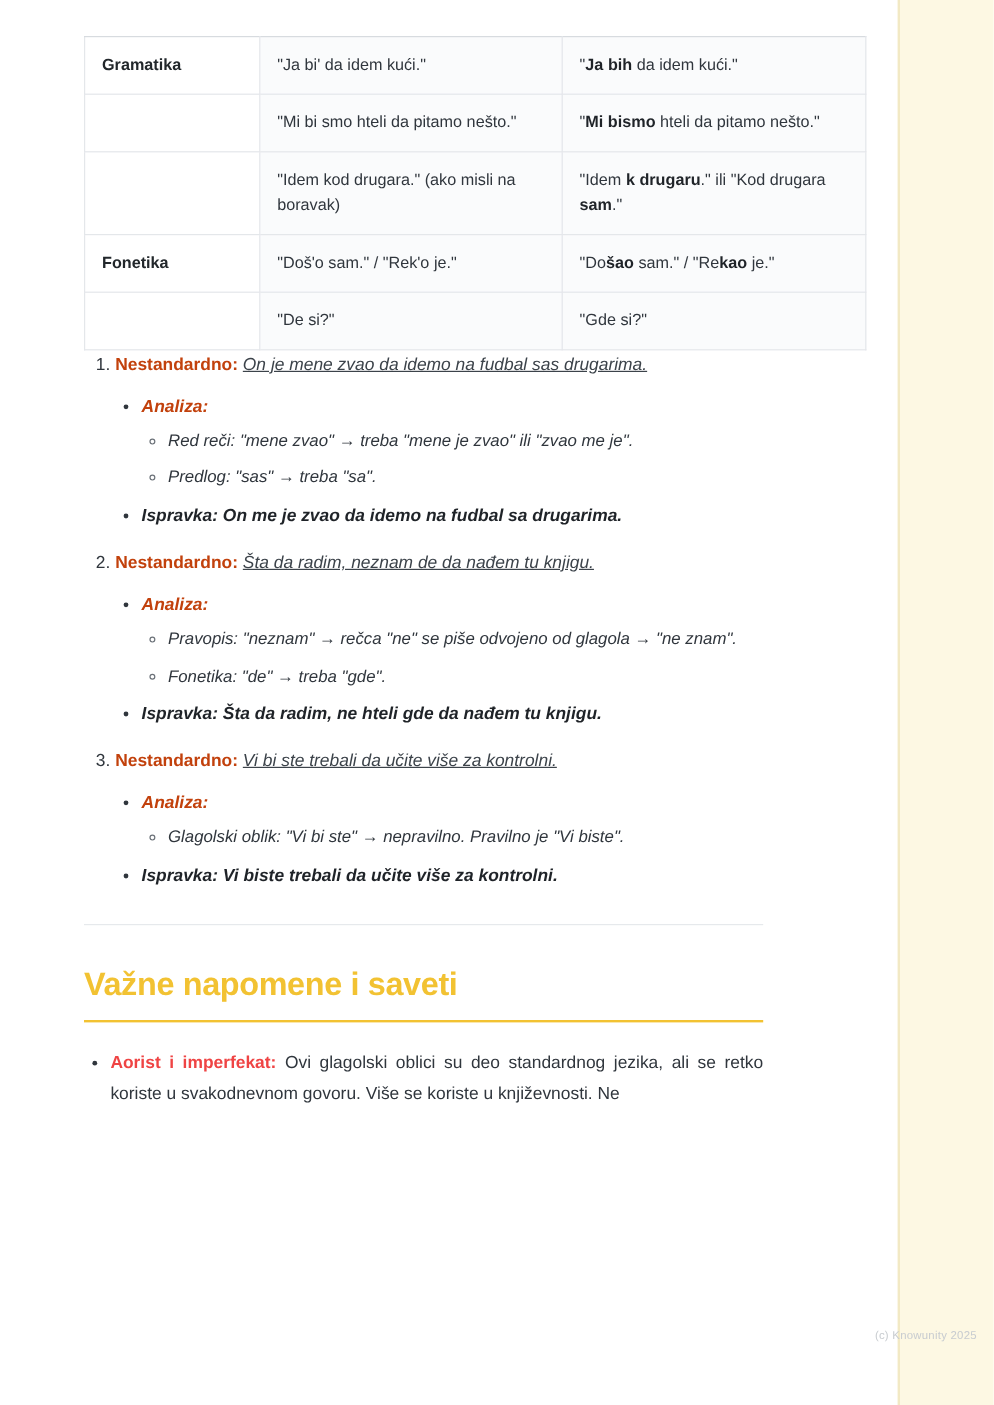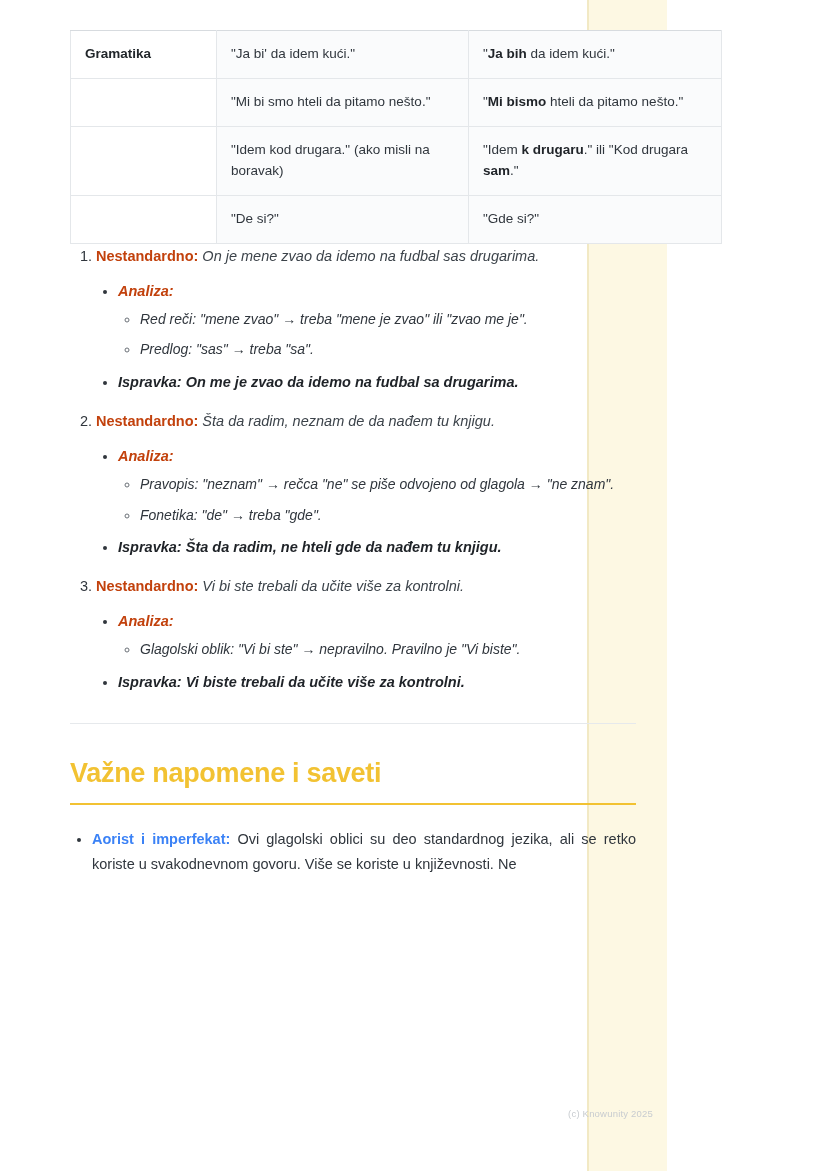--- a/index.html
+++ b/index.html
@@ -9,21 +9,21 @@
   body {
     width: 828px;
     height: 1171px;
     background: #ffffff;
     font-family: "Liberation Sans", sans-serif;
     -webkit-font-smoothing: antialiased;
     overflow: hidden;
   }
   .page {
     position: relative;
-    width: 667px;
+    width: 828px;
     height: 1171px;
     background: #ffffff;
     box-sizing: border-box;
   }
   
   .right-band {
     position: absolute;
     top: 0;
     right: 0;
     width: 78px;
@@ -111,21 +111,21 @@
     padding: 0 0 0 26px;
     font-size: 14.5px;
     color: #30363d;
   }
   ol.items > li {
     margin-bottom: 10px;
     line-height: 1.75;
   }
   ol.items > li::marker { color: #30363d; }
   .lbl { font-weight: bold; color: #c2410c; }
-  .italic { font-style: italic; color: #3c434a; }
+  .italic { font-style: italic; color: #3c434a; text-decoration: underline; }
 
   ul.lvl1 {
     list-style: disc;
     margin: 10px 0 14px 0;
     padding-left: 22px;
     font-size: 14.5px;
   }
   ul.lvl1 > li { margin-bottom: 8px; line-height: 1.7; font-style: italic; }
   ul.lvl1 > li::marker { color: #30363d; }
 
@@ -141,21 +141,21 @@
   .fix { font-weight: bold; color: #1f2328; }
 
   .tips {
     list-style: disc;
     margin: 0;
     padding-left: 22px;
     font-size: 14.5px;
     color: #30363d;
   }
   .tips > li { line-height: 1.75; text-align: justify; }
-  .tips b { color: #3b82f6; }
+  .tips b { color: #ef4444; }
 
   .watermark {
     position: absolute;
     right: 14px;
     bottom: 52px;
     font-size: 9.5px;
     color: #c8ccd0;
     letter-spacing: 0.2px;
     margin-left: 38px;
   }
@@ -179,20 +179,25 @@
         </tr>
         <tr>
           <td class="c0"></td>
           <td class="c1">"Mi bi smo hteli da pitamo nešto."</td>
           <td class="c2"><span>"</span><b>Mi bismo</b><span> hteli da pitamo nešto."</span></td>
         </tr>
         <tr>
           <td class="c0"></td>
           <td class="c1">"Idem kod drugara." (ako misli na boravak)</td>
           <td class="c2"><span>"Idem </span><b>k drugaru</b><span>." ili "Kod drugara </span><b>sam</b><span>."</span></td>
+        </tr>
+        <tr>
+          <td class="c0">Fonetika</td>
+          <td class="c1">"Doš'o sam." / "Rek'o je."</td>
+          <td class="c2"><span>"Do</span><b>šao</b><span> sam." / "Re</span><b>kao</b><span> je."</span></td>
         </tr>
         <tr>
           <td class="c0"></td>
           <td class="c1">"De si?"</td>
           <td class="c2"><span>"Gde si?"</span><b></b><span></span></td>
         </tr>
       </tbody>
     </table>
 
 

